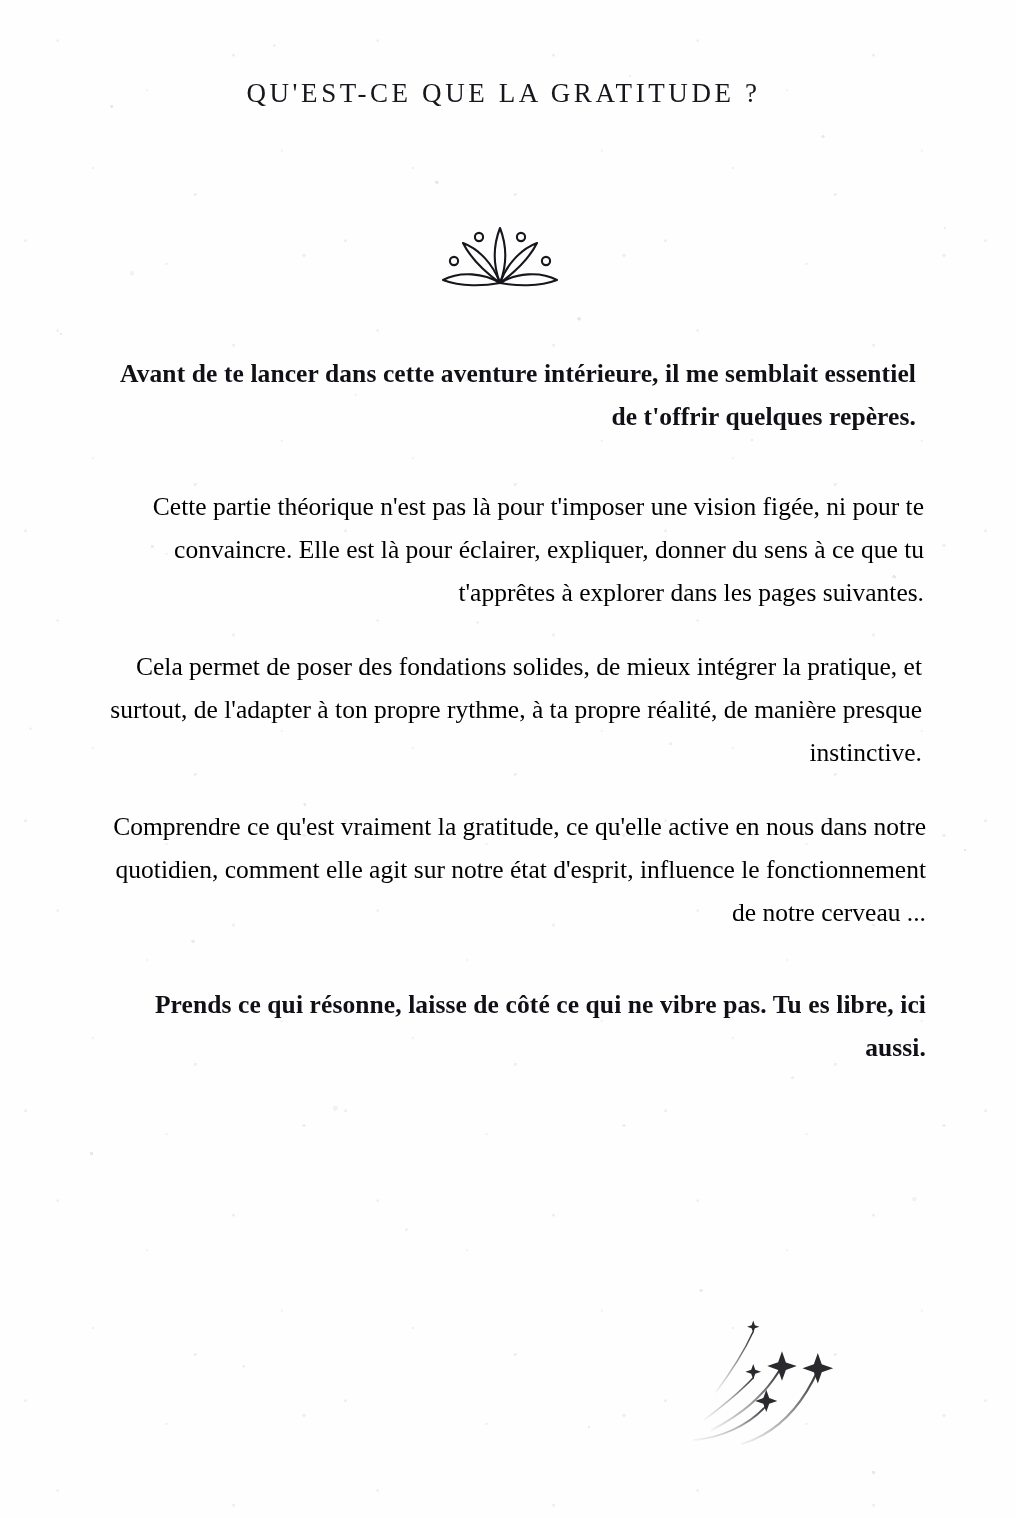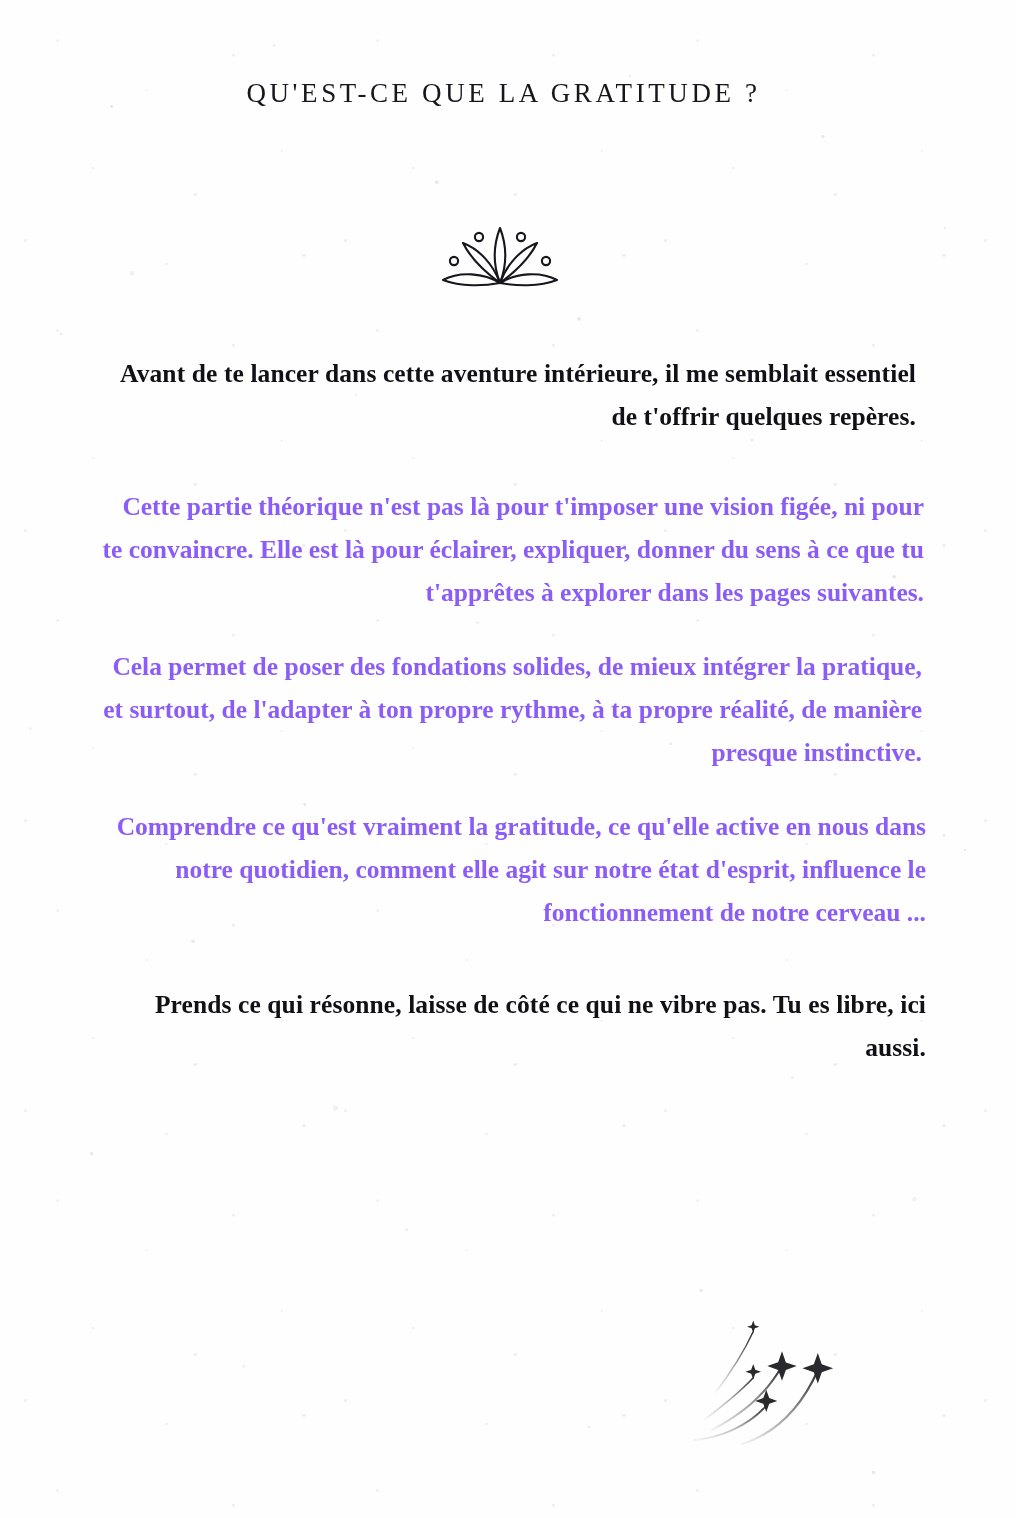--- a/index.html
+++ b/index.html
@@ -132,22 +132,22 @@
     top: 352px;
     left: 98px;
     width: 828px;
     text-align: right;
   }
 
   .para {
     margin: 0 0 31px 0;
     font-size: 25.5px;
     line-height: 43px;
-    color: #8b5cf6;
-    font-weight: 700;
+    color: #000000;
+    font-weight: 400;
   }
 
   .para.lead,
   .para.closing {
     font-weight: 700;
     color: #101016;
     letter-spacing: 0.1px;
   }
 
   .para.lead {

